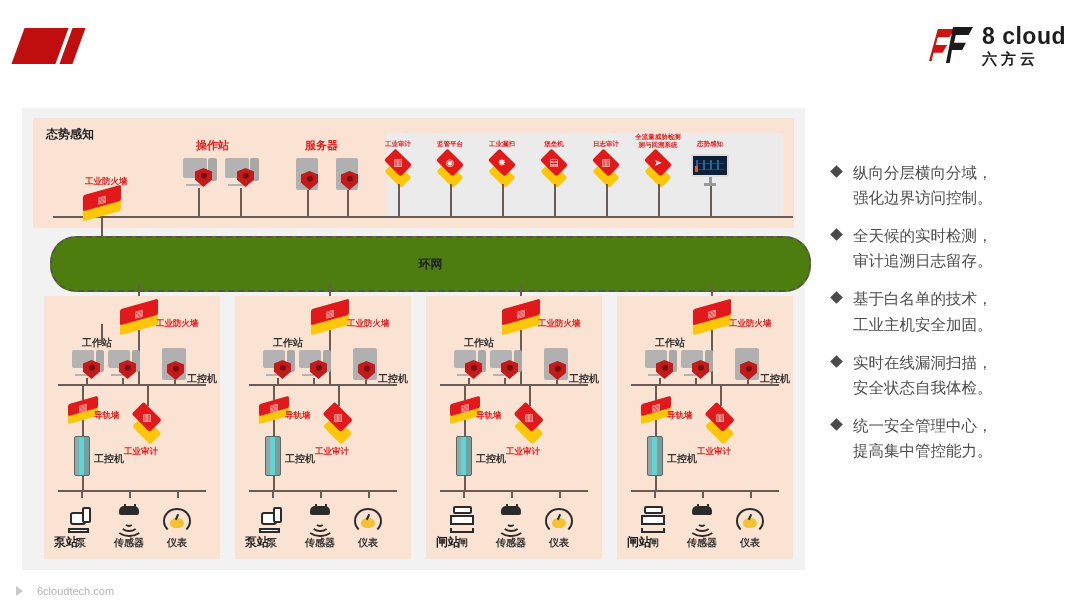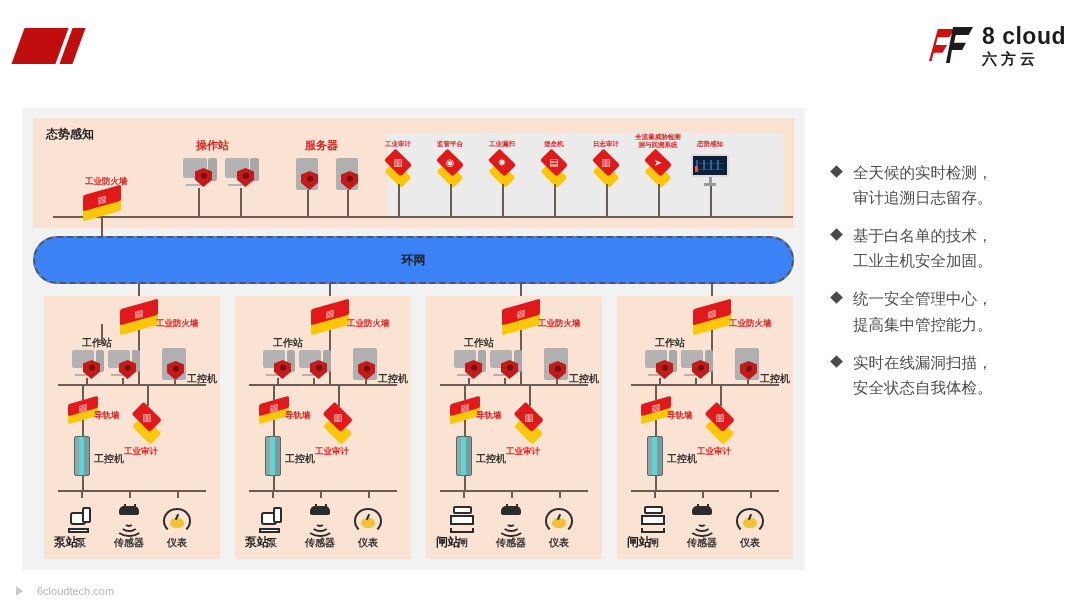--- a/index.html
+++ b/index.html
@@ -166,22 +166,22 @@
   
   .din { position: relative; }
   .din .body {
     position: absolute; left: 0; top: 0; width: 100%; height: 100%;
     background: linear-gradient(90deg,#8fa9a9 0 26%, #5fd6d6 26% 62%, #7d9c9c 62% 100%);
     border: 1px solid #4f6b6b; border-radius: 2px;
   }
 
   
   .ring {
-    position: absolute; left: 11px; top: 128px; width: 761px; height: 48px;
-    background: #3b82f6; border: 2px dashed #59514a; border-radius: 26px;
+    position: absolute; left: 28px; top: 128px; width: 761px; height: 56px;
+    background: #4d7c0f; border: 2px dashed #59514a; border-radius: 26px;
   }
   .ring-label {
     position: absolute; left: 0; top: 0; width: 100%; height: 100%;
     display: flex; align-items: center; justify-content: center;
     font-size: 12px; font-weight: bold; color: #222;
   }
 
   
   .station {
     position: absolute; top: 188px; width: 176px; height: 263px;
@@ -643,32 +643,36 @@
 <div class="drop" style="left:79px;top:216px;height:20px;"></div>
     <div class="drop" style="left:116px;top:176px;height:12px;"></div>
     <div class="drop" style="left:307px;top:176px;height:12px;"></div>
     <div class="drop" style="left:498px;top:176px;height:12px;"></div>
     <div class="drop" style="left:689px;top:176px;height:12px;"></div>
   </div>
 
 <div class="bullets">
     <div class="bullet">
       <div class="dot"></div>
+      <div class="btxt">纵向分层横向分域，<br>强化边界访问控制。</div>
+    </div>
+    <div class="bullet">
+      <div class="dot"></div>
       <div class="btxt">全天候的实时检测，<br>审计追溯日志留存。</div>
     </div>
     <div class="bullet">
       <div class="dot"></div>
       <div class="btxt">基于白名单的技术，<br>工业主机安全加固。</div>
     </div>
     <div class="bullet">
       <div class="dot"></div>
-      <div class="btxt">统一安全管理中心，<br>提高集中管控能力。</div>
+      <div class="btxt">实时在线漏洞扫描，<br>安全状态自我体检。</div>
     </div>
     <div class="bullet">
       <div class="dot"></div>
-      <div class="btxt">实时在线漏洞扫描，<br>安全状态自我体检。</div>
+      <div class="btxt">统一安全管理中心，<br>提高集中管控能力。</div>
     </div>
   </div>
 
 <div class="footer">
   <div class="tri"></div>
   <div class="url">6cloudtech.com</div>
 </div>
 
 </body></html>

